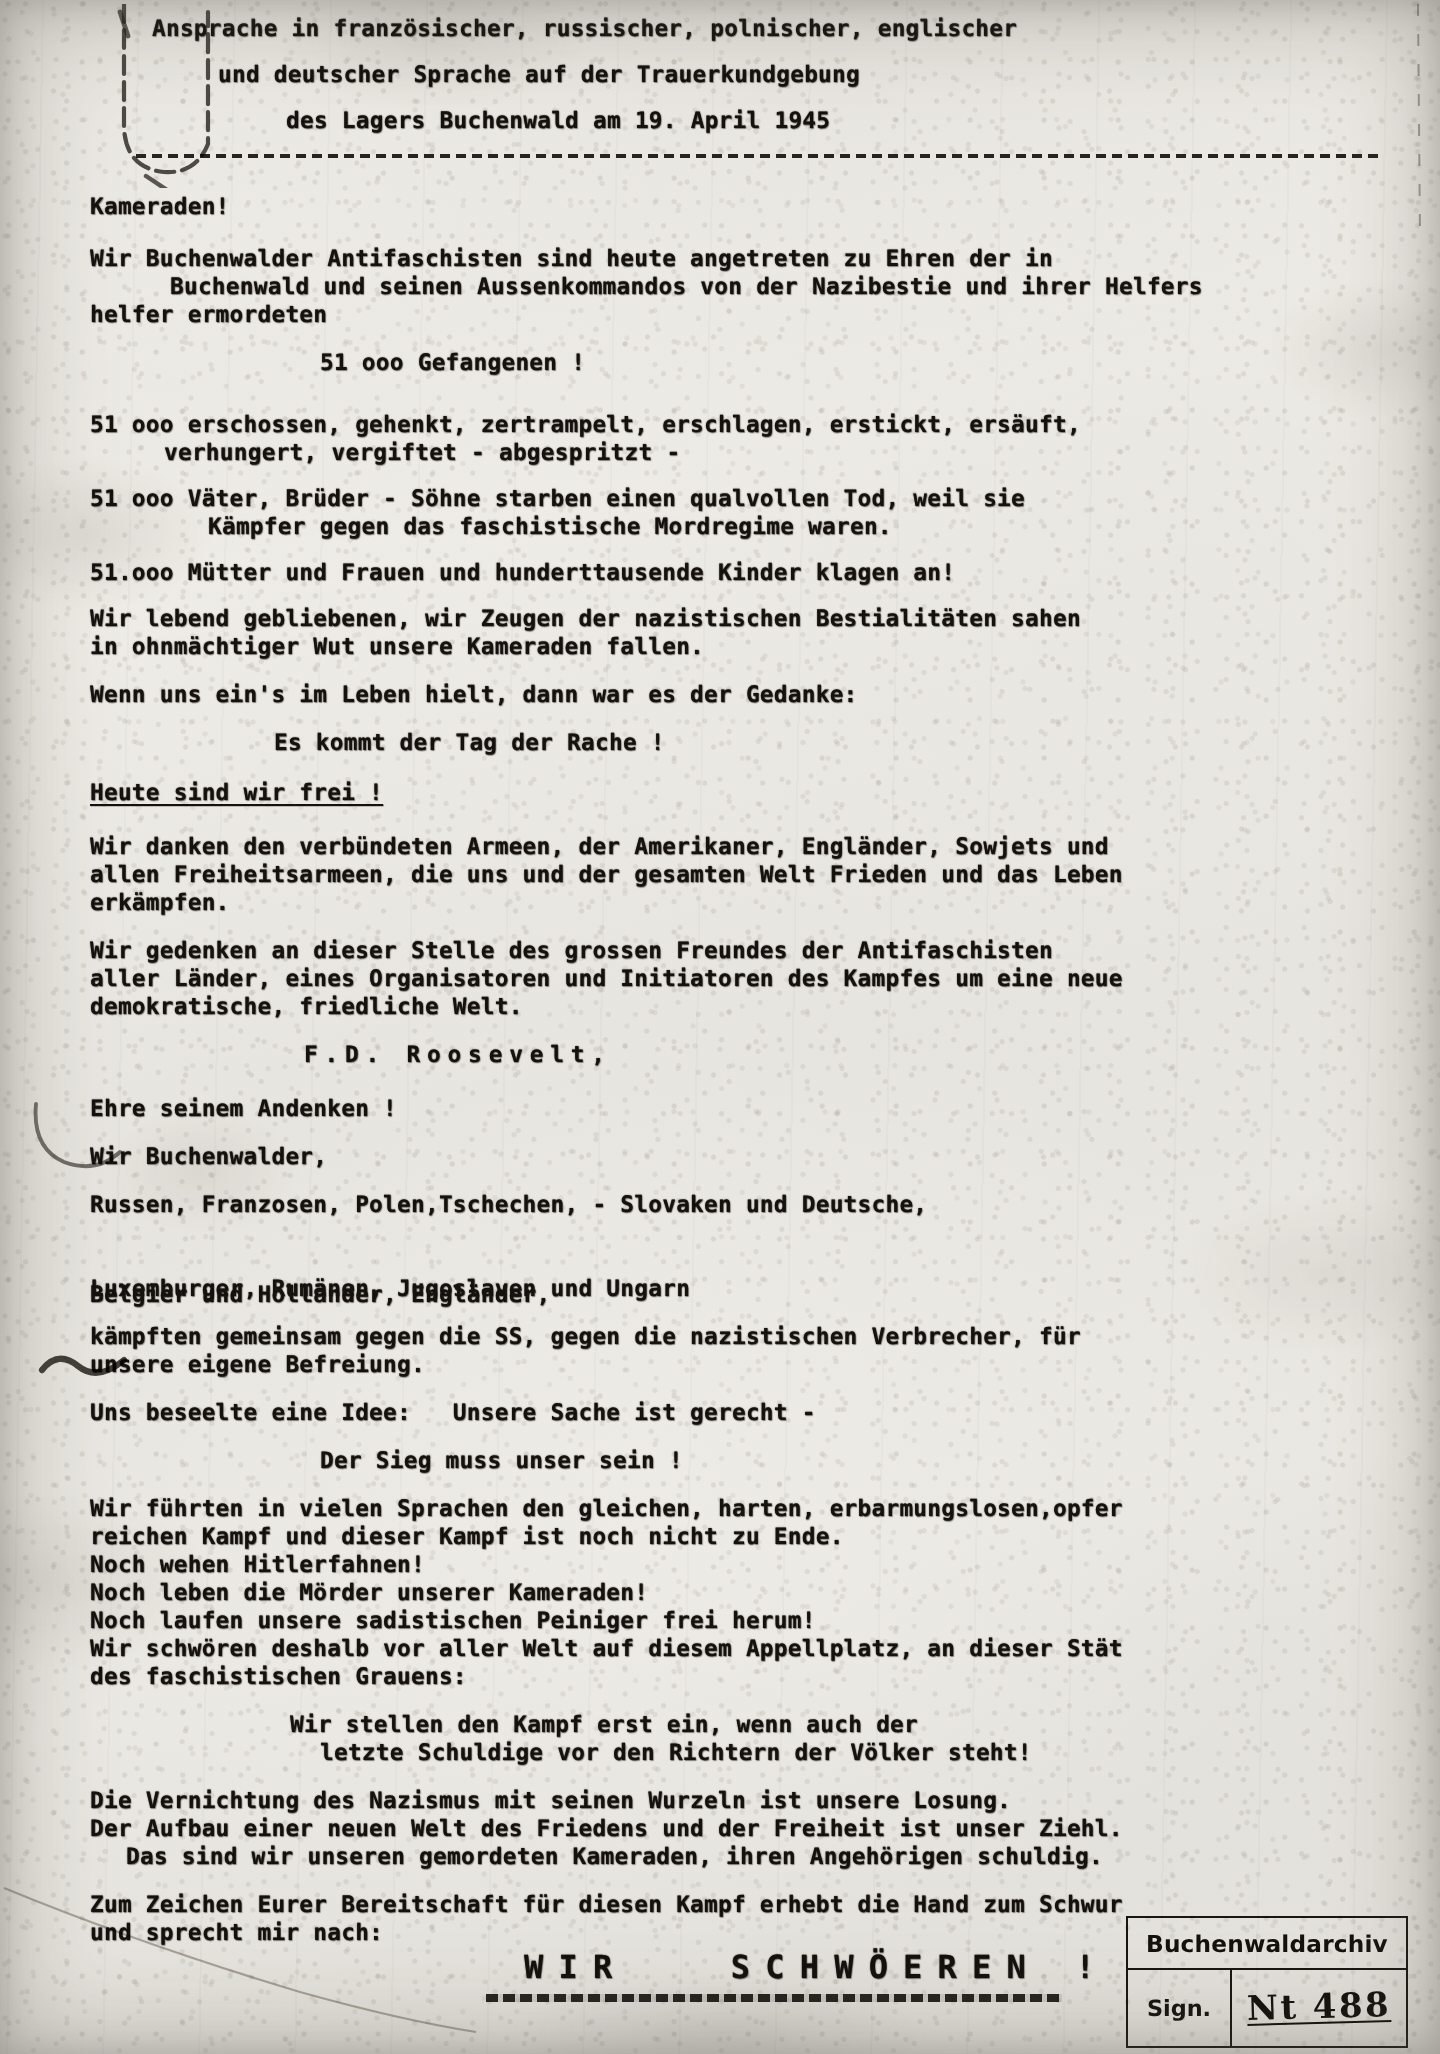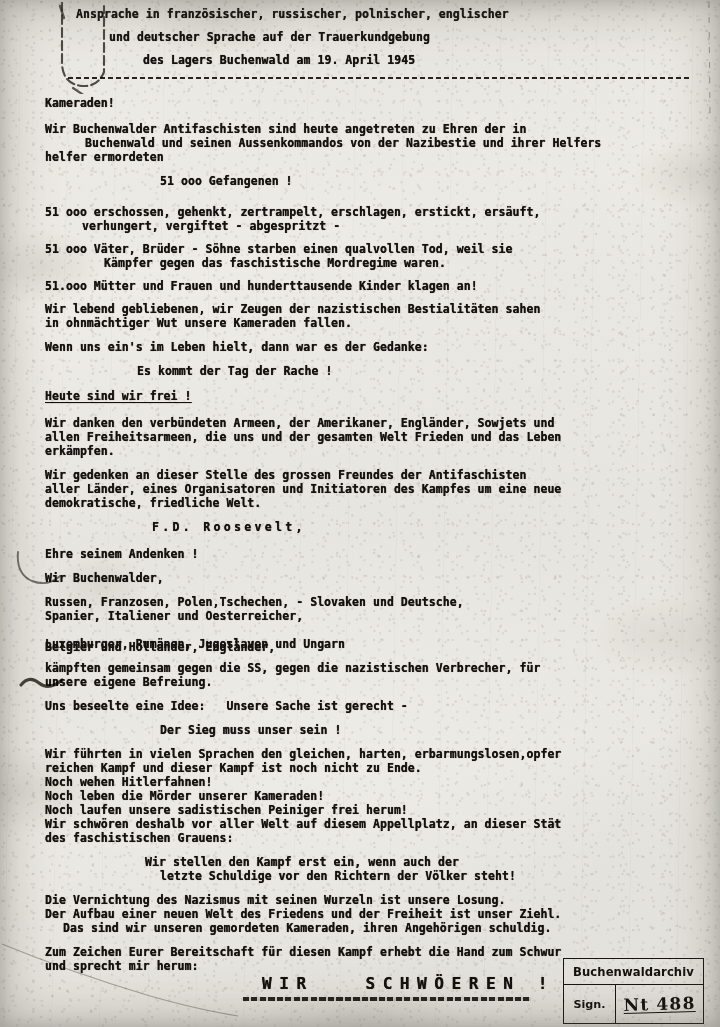--- a/index.html
+++ b/index.html
@@ -214,21 +214,20 @@
     <div class="ln" style="left:45px;top:483px;">aller Länder, eines Organisatoren und Initiatoren des Kampfes um eine neue</div>
     <div class="ln" style="left:45px;top:497px;">demokratische, friedliche Welt.</div>
 
     <div class="ln sp" style="left:152px;top:521px;">F.D. Roosevelt,</div>
 
     <div class="ln" style="left:45px;top:548px;">Ehre seinem Andenken !</div>
 
     <div class="ln" style="left:45px;top:572px;">Wir Buchenwalder,</div>
 
     <div class="ln" style="left:45px;top:596px;">Russen, Franzosen, Polen,Tschechen, - Slovaken und Deutsche,</div>
-    <div class="ln" style="left:45px;top:610px;">Spanier, Italiener und Oesterreicher,</div>
     <div class="ln" style="left:45px;top:641px;">Belgier und Holländer, Engländer,</div>
     <div class="ln" style="left:45px;top:638px;">Luxemburger, Rumänen, Jugoslaven und Ungarn</div>
 
     <div class="ln" style="left:45px;top:662px;">kämpften gemeinsam gegen die SS, gegen die nazistischen Verbrecher, für</div>
     <div class="ln" style="left:45px;top:676px;">unsere eigene Befreiung.</div>
 
     <div class="ln" style="left:45px;top:700px;">Uns beseelte eine Idee:   Unsere Sache ist gerecht -</div>
 
     <div class="ln" style="left:160px;top:724px;">Der Sieg muss unser sein !</div>
 
@@ -241,21 +240,21 @@
     <div class="ln" style="left:45px;top:832px;">des faschistischen Grauens:</div>
 
     <div class="ln" style="left:160px;top:870px;">letzte Schuldige vor den Richtern der Völker steht!</div>
     <div class="ln" style="left:145px;top:856px;">Wir stellen den Kampf erst ein, wenn auch der</div>
 
     <div class="ln" style="left:45px;top:894px;">Die Vernichtung des Nazismus mit seinen Wurzeln ist unsere Losung.</div>
     <div class="ln" style="left:45px;top:908px;">Der Aufbau einer neuen Welt des Friedens und der Freiheit ist unser Ziehl.</div>
     <div class="ln" style="left:45px;top:922px;padding-left:18px;">Das sind wir unseren gemordeten Kameraden, ihren Angehörigen schuldig.</div>
 
     <div class="ln" style="left:45px;top:946px;">Zum Zeichen Eurer Bereitschaft für diesen Kampf erhebt die Hand zum Schwur</div>
-    <div class="ln" style="left:45px;top:960px;">und sprecht mir herum:</div>
+    <div class="ln" style="left:45px;top:960px;">und sprecht mir nach:</div>
 
     <div class="ln sp2" style="left:246px;top:977px;font-size:16px;margin-left:16px;">WIR   SCHWÖEREN !</div>
 
     <div class="rule thick" style="left:243px;top:997px;width:288px;"></div>
   </div>
 
   <div id="stamp">
     <div id="stamp-top">
       <span id="stamp-title">Buchenwaldarchiv</span>
     </div>

